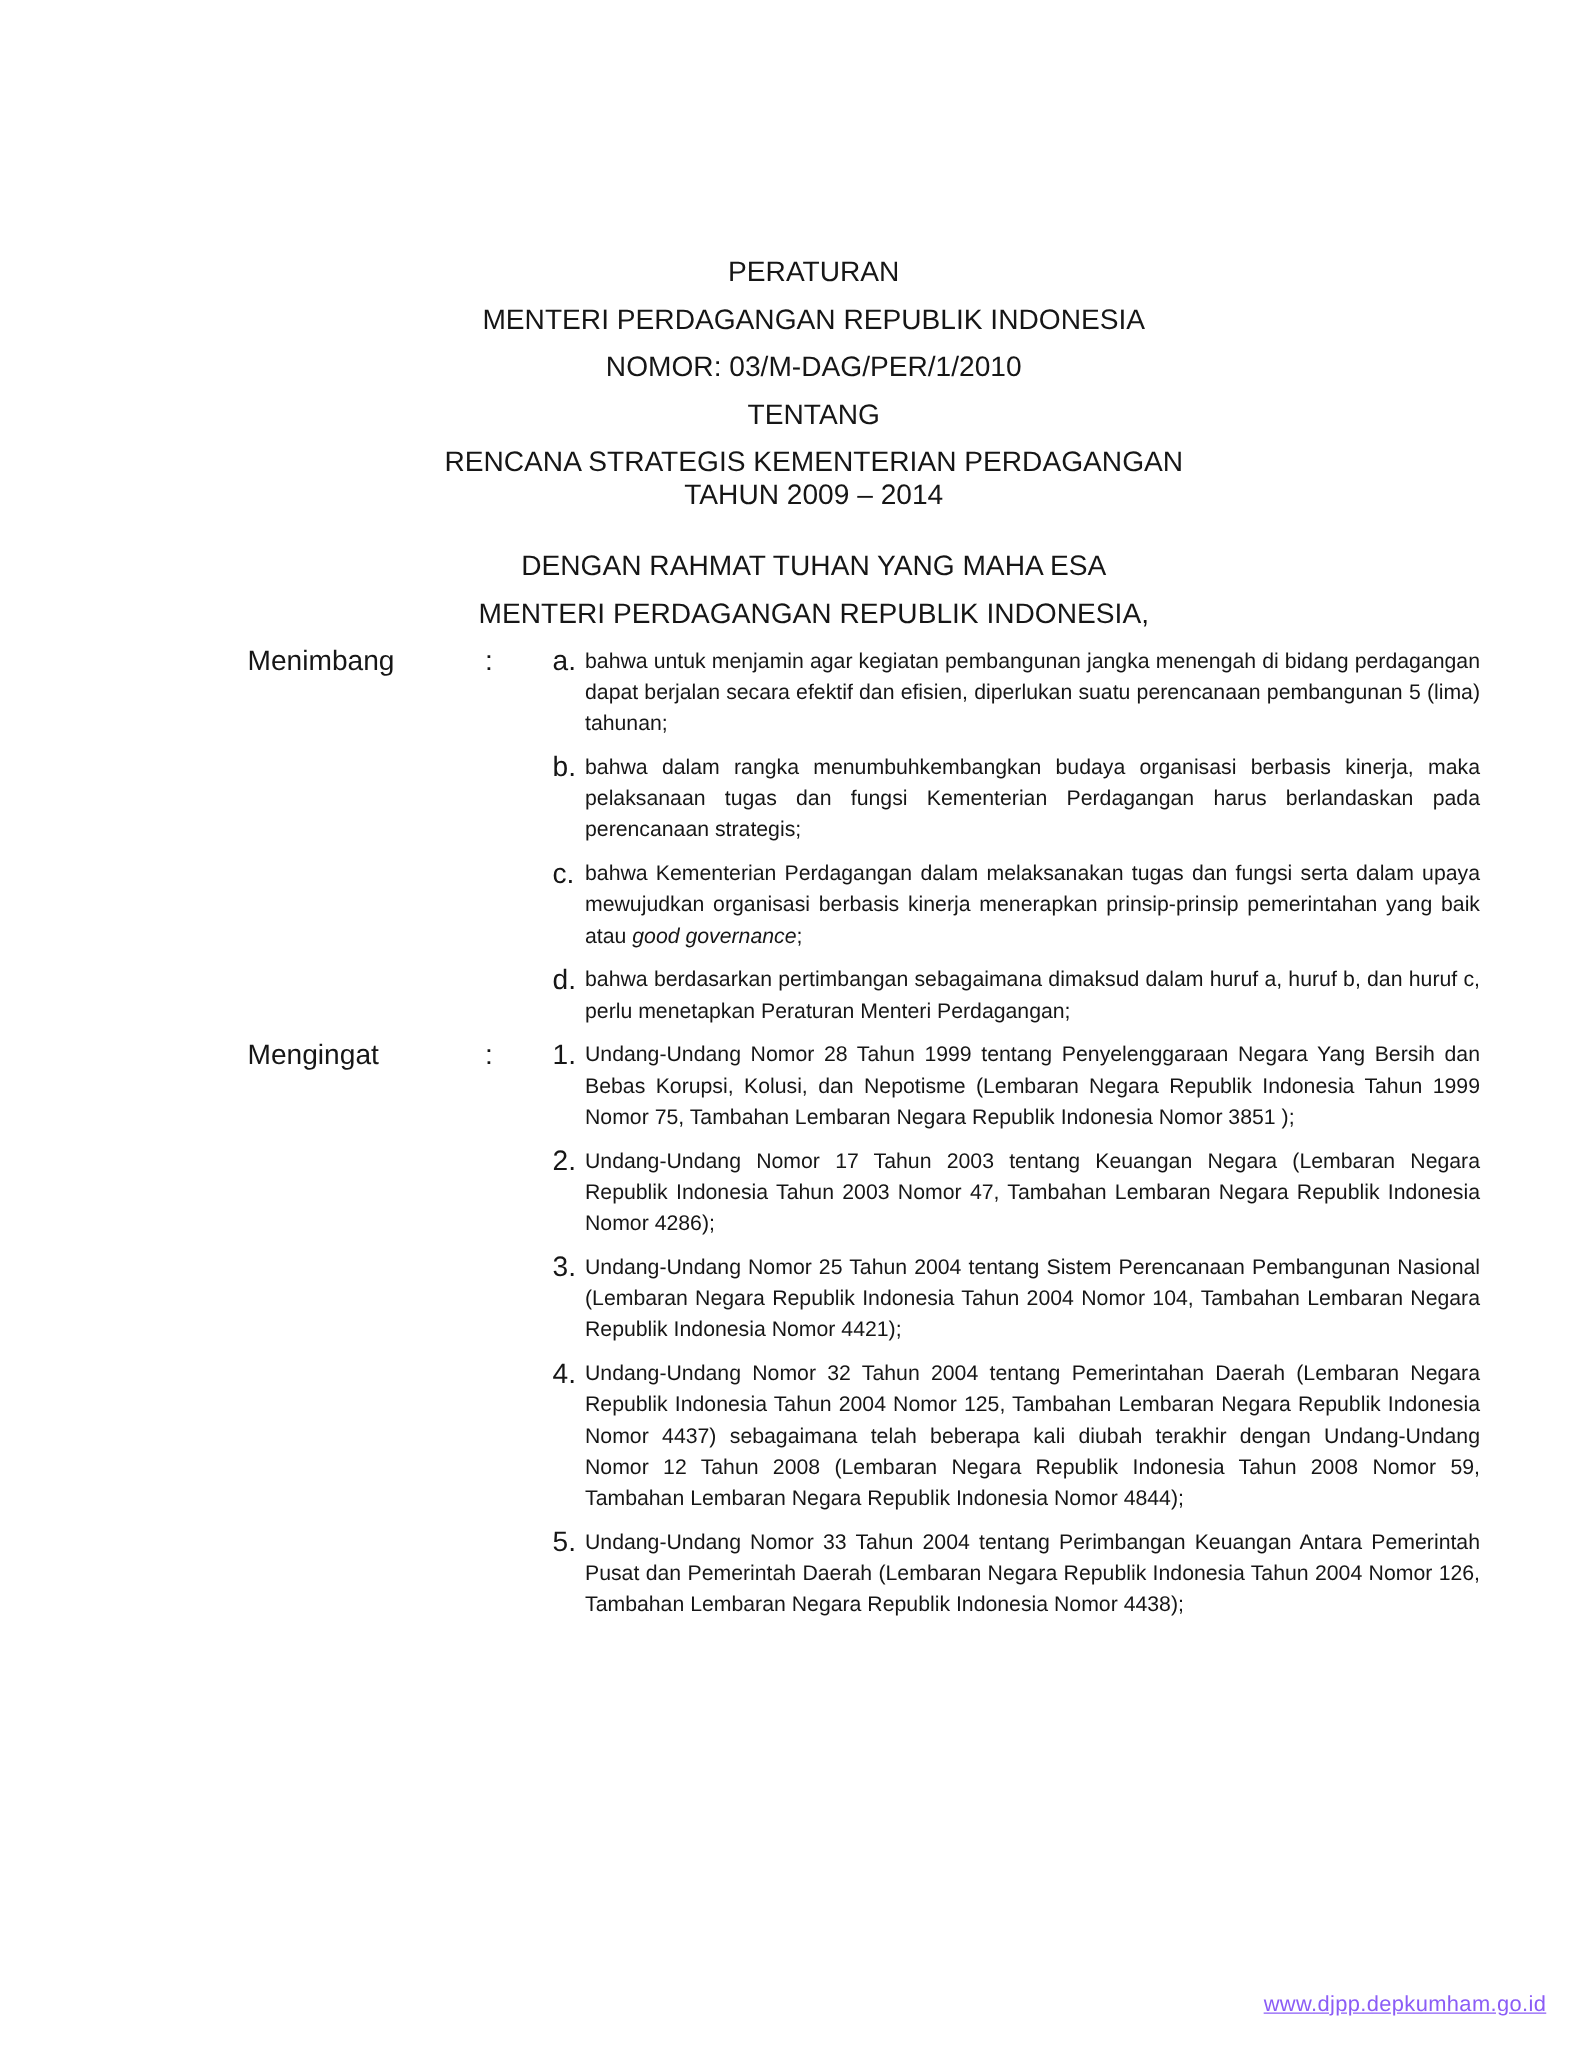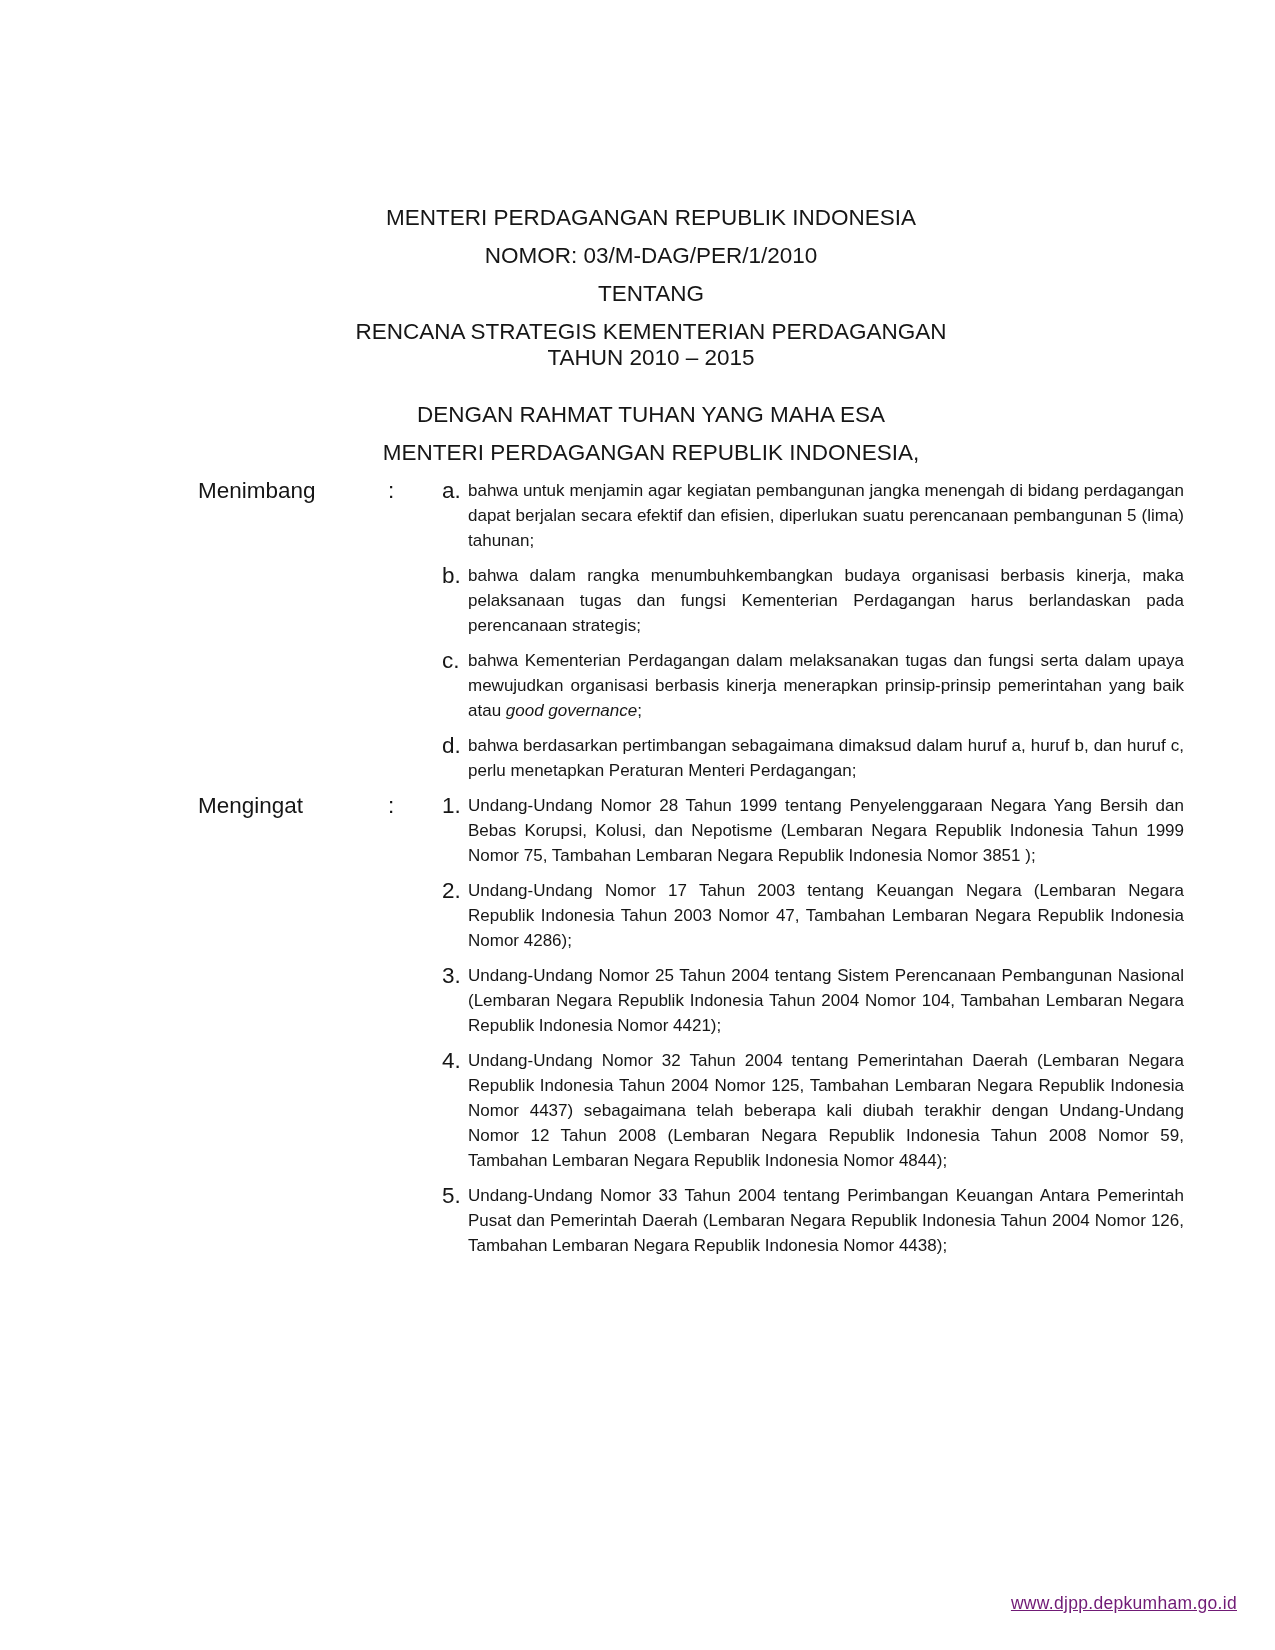--- a/index.html
+++ b/index.html
@@ -83,26 +83,27 @@
     cursor: pointer;
   }
 </style>
 </head>
 <body>
 
 <div class="page">
   <div class="doc">
 
     <div class="title-block">
+      <p>PERATURAN</p>
       <p>MENTERI PERDAGANGAN REPUBLIK INDONESIA</p>
       <p>NOMOR: 03/M-DAG/PER/1/2010</p>
       <p>TENTANG</p>
       <p class="subject">
           <span class="block">RENCANA STRATEGIS KEMENTERIAN PERDAGANGAN</span>
-          <span class="block">TAHUN 2010 – 2015</span>
+          <span class="block">TAHUN 2009 – 2014</span>
         </p>
       <p class="rahmat">DENGAN RAHMAT TUHAN YANG MAHA ESA</p>
       <p class="actor">MENTERI PERDAGANGAN REPUBLIK INDONESIA,</p>
     </div>
 
     <div>
         <div class="section">
           <div class="label">Menimbang</div>
           <div class="colon">:</div>
           <div class="items">
@@ -147,14 +148,14 @@
             <div class="item">
               <div class="marker">5.</div>
               <div class="text"><span class="run">Undang-Undang Nomor 33 Tahun 2004 tentang Perimbangan Keuangan Antara Pemerintah Pusat dan Pemerintah Daerah (Lembaran Negara Republik Indonesia Tahun 2004 Nomor 126, Tambahan Lembaran Negara Republik Indonesia Nomor 4438);</span></div>
             </div>
           </div>
         </div>
       </div>
 
   </div>
 
-  <a class="footer" style="color: #701a75;">www.djpp.depkumham.go.id</a>
+  <a class="footer" style="color: #8b5cf6;">www.djpp.depkumham.go.id</a>
 </div>
 
 </body></html>

